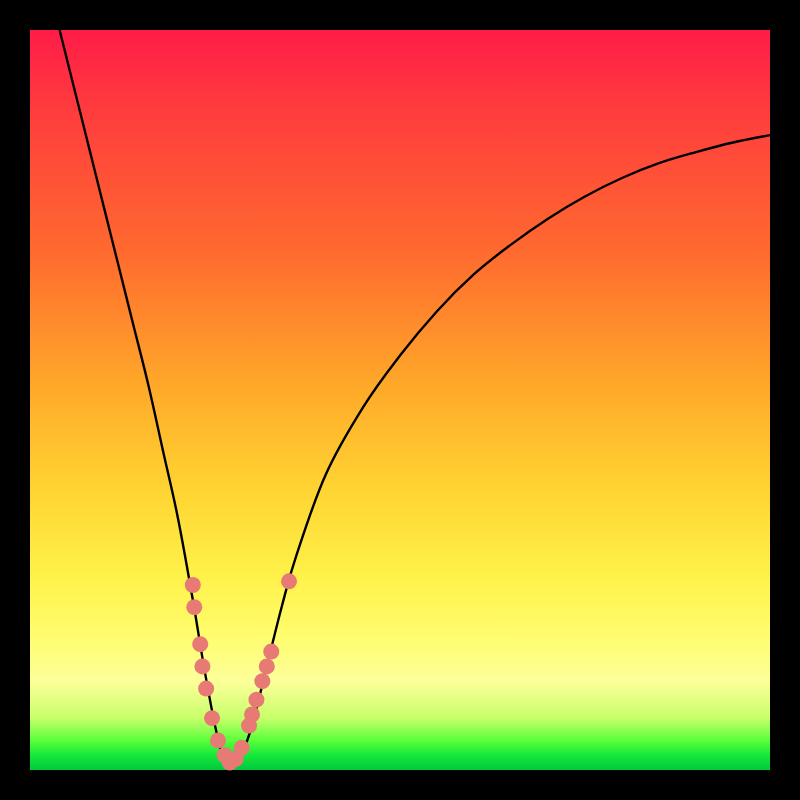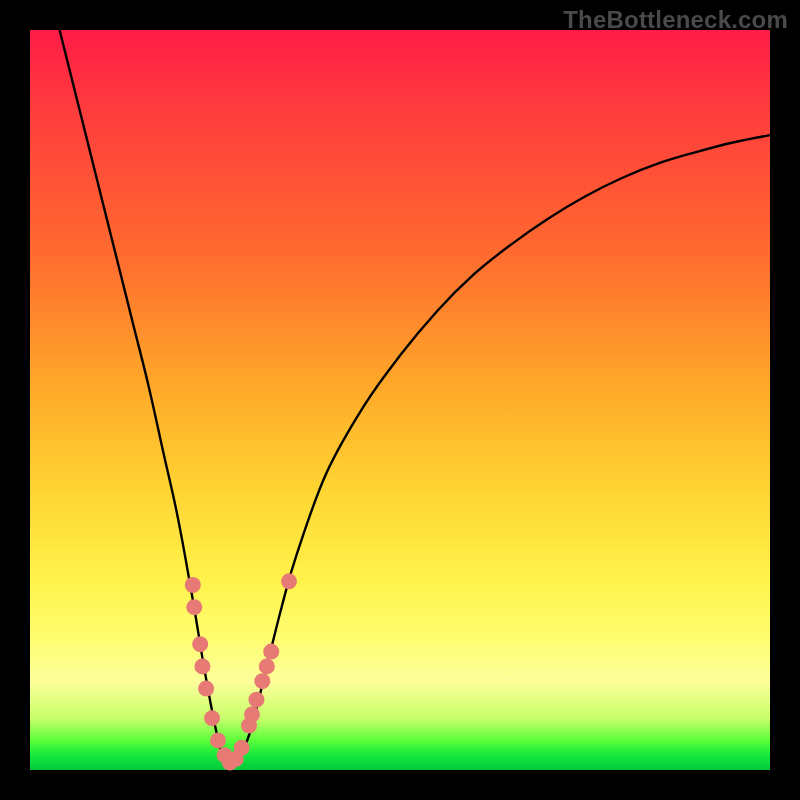--- a/index.html
+++ b/index.html
@@ -83,14 +83,13 @@
           <circle cx="219.04" cy="695.60" r="8" fill="#e77a74"></circle>
           <circle cx="222.00" cy="684.50" r="8" fill="#e77a74"></circle>
           <circle cx="226.44" cy="669.70" r="8" fill="#e77a74"></circle>
           <circle cx="232.36" cy="651.20" r="8" fill="#e77a74"></circle>
           <circle cx="236.80" cy="636.40" r="8" fill="#e77a74"></circle>
           <circle cx="241.24" cy="621.60" r="8" fill="#e77a74"></circle>
           <circle cx="259.00" cy="551.30" r="8" fill="#e77a74"></circle>
         </g>
     </svg>
   </div>
-  <div class="watermark">TheBottleneck.com</div>
 </div>
 
 </body></html>

